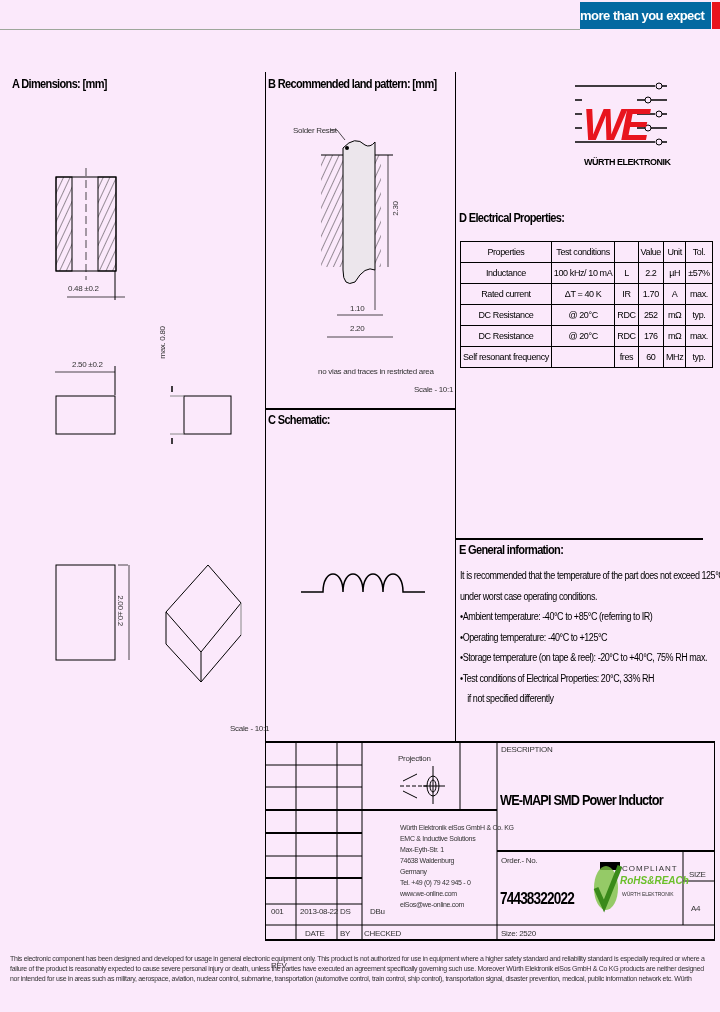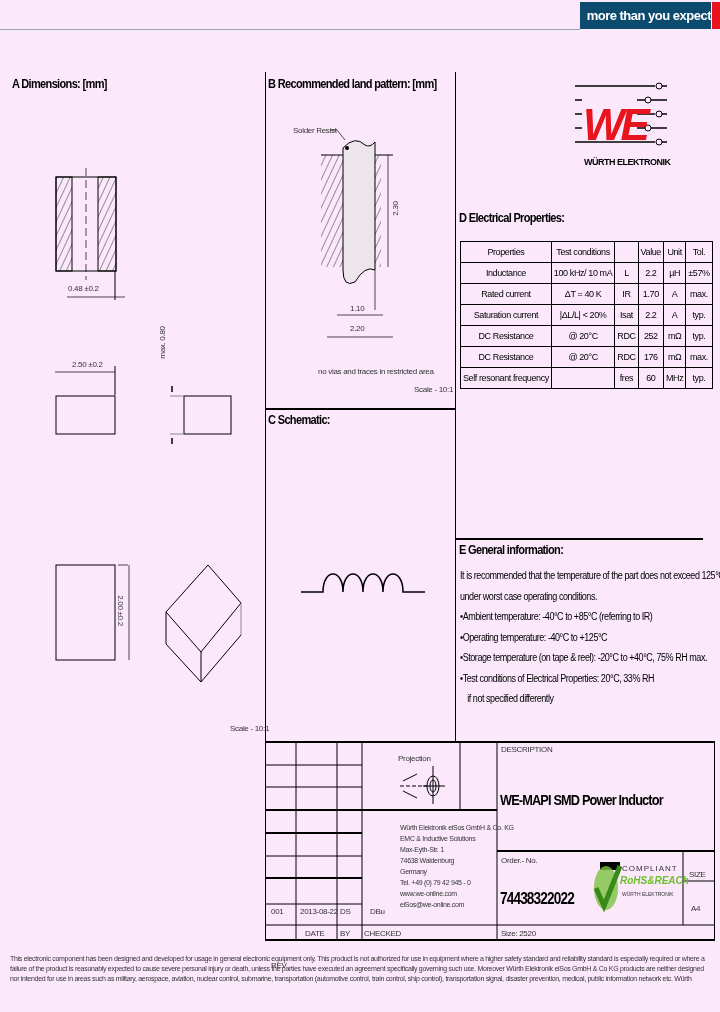--- a/index.html
+++ b/index.html
@@ -1,20 +1,20 @@
 <!DOCTYPE html>
 <html><head>
 <meta charset="utf-8">
 <style>
   html, body { margin:0; padding:0; }
   body { width:720px; height:1012px; background:#fbe9fb; position:relative; overflow:hidden;
          font-family:"Liberation Sans", sans-serif; color:#000; }
   .abs { position:absolute; }
-  .banner { left:580px; top:2px; width:131px; height:27px; background:#0c4a6e; color:#fff;
-            font-size:13px; font-weight:bold; line-height:27px; text-align:right; letter-spacing:-0.5px; }
+  .banner { left:580px; top:2px; width:131px; height:27px; background:#0369a1; color:#fff;
+            font-size:13px; font-weight:bold; line-height:27px; text-align:left; letter-spacing:-0.5px; }
   .banner-red { left:712px; top:2px; width:8px; height:27px; background:#e8141e; }
   .top-rule { left:0; top:29px; width:580px; height:1px; background:#9ea79b; }
   .sec-title { font-size:13px; font-weight:bold; letter-spacing:-0.8px; transform:scaleX(0.85); transform-origin:left; white-space:nowrap; }
   .vline { width:1px; background:#000; }
   .hline { height:2px; background:#000; }
   .small { font-size:8px; letter-spacing:-0.3px; white-space:nowrap; color:#333; }
   table.props { border-collapse:collapse; font-size:9px; }
   table.props td { border:1px solid #000; height:20px; text-align:center; padding:0 2px; white-space:nowrap; letter-spacing:-0.4px; }
   .info-line { font-size:10px; letter-spacing:-0.5px; white-space:nowrap; transform:scaleX(0.9); transform-origin:left; }
   .footer { font-size:7px; color:#333; letter-spacing:-0.3px; line-height:10px; }
@@ -150,28 +150,20 @@
     <td>µH</td>
     <td>±57%</td>
   </tr>
   <tr>
     <td>Rated current</td>
     <td>ΔT = 40 K</td>
     <td>IR</td>
     <td>1.70</td>
     <td>A</td>
     <td>max.</td>
-  </tr>
-  <tr>
-    <td>Saturation current</td>
-    <td>|ΔL/L| &lt; 20%</td>
-    <td>Isat</td>
-    <td>2.2</td>
-    <td>A</td>
-    <td>typ.</td>
   </tr>
   <tr>
     <td>DC Resistance</td>
     <td>@ 20°C</td>
     <td>RDC</td>
     <td>252</td>
     <td>mΩ</td>
     <td>typ.</td>
   </tr>
   <tr>

